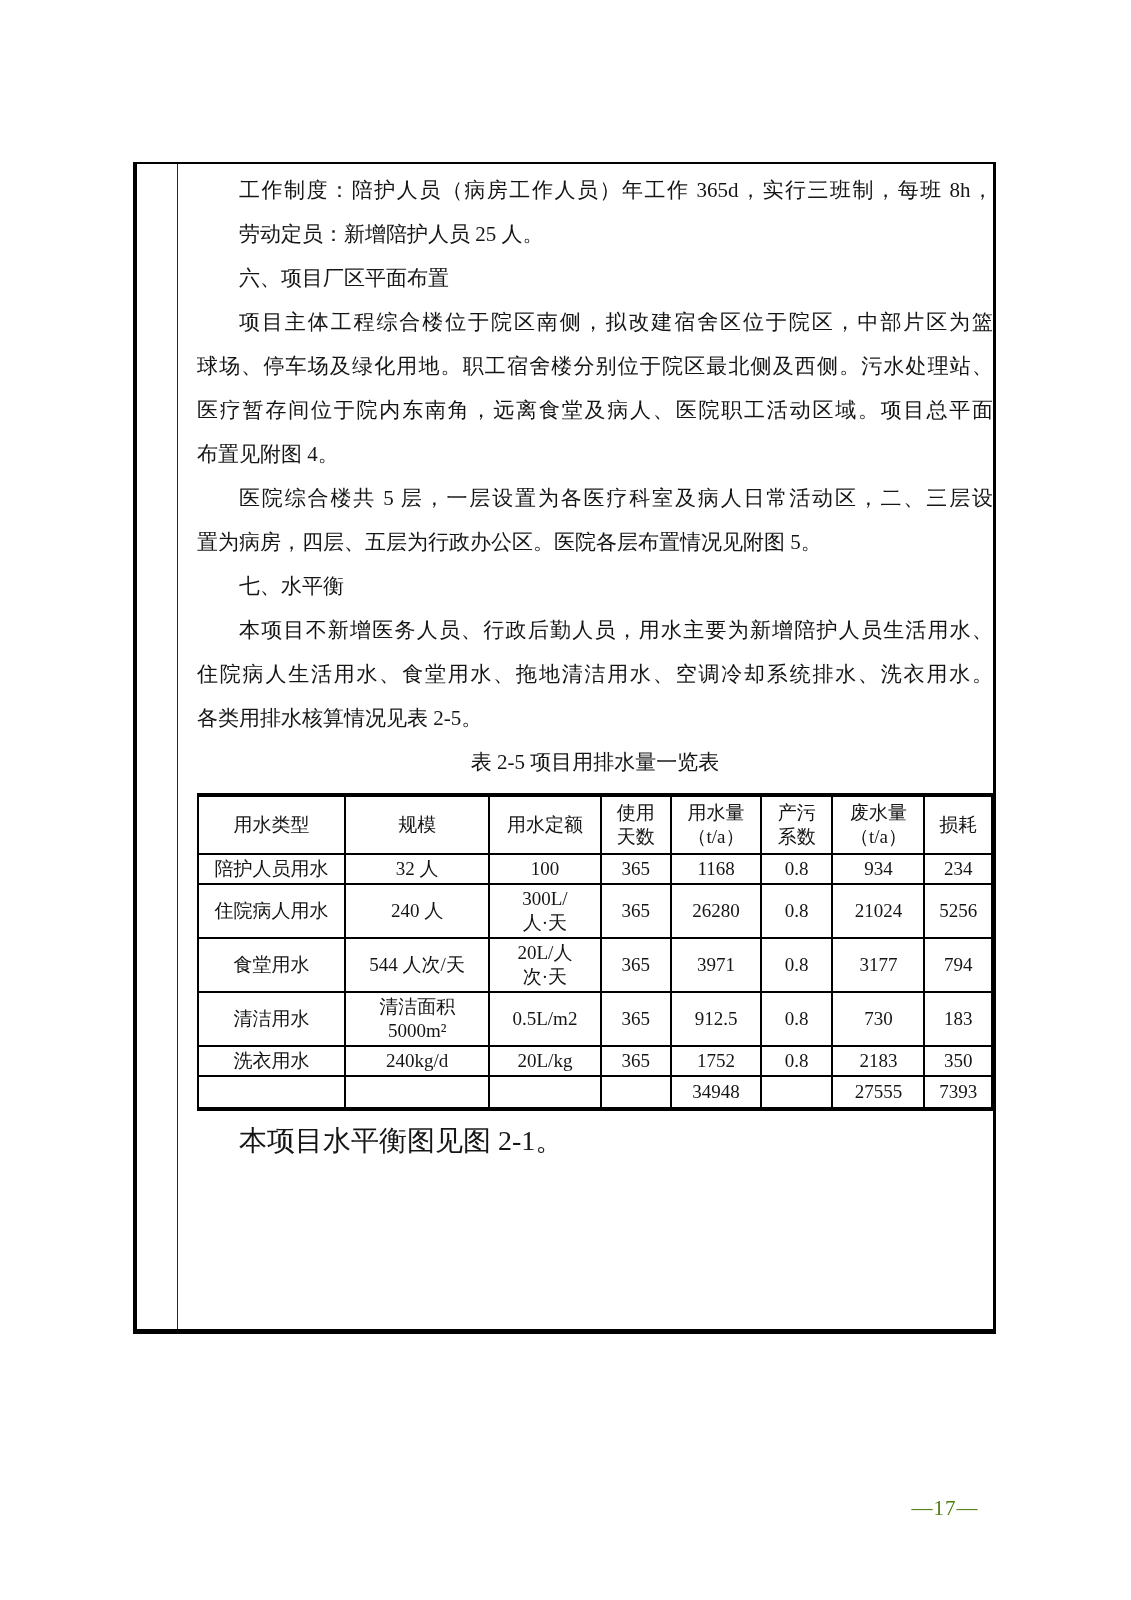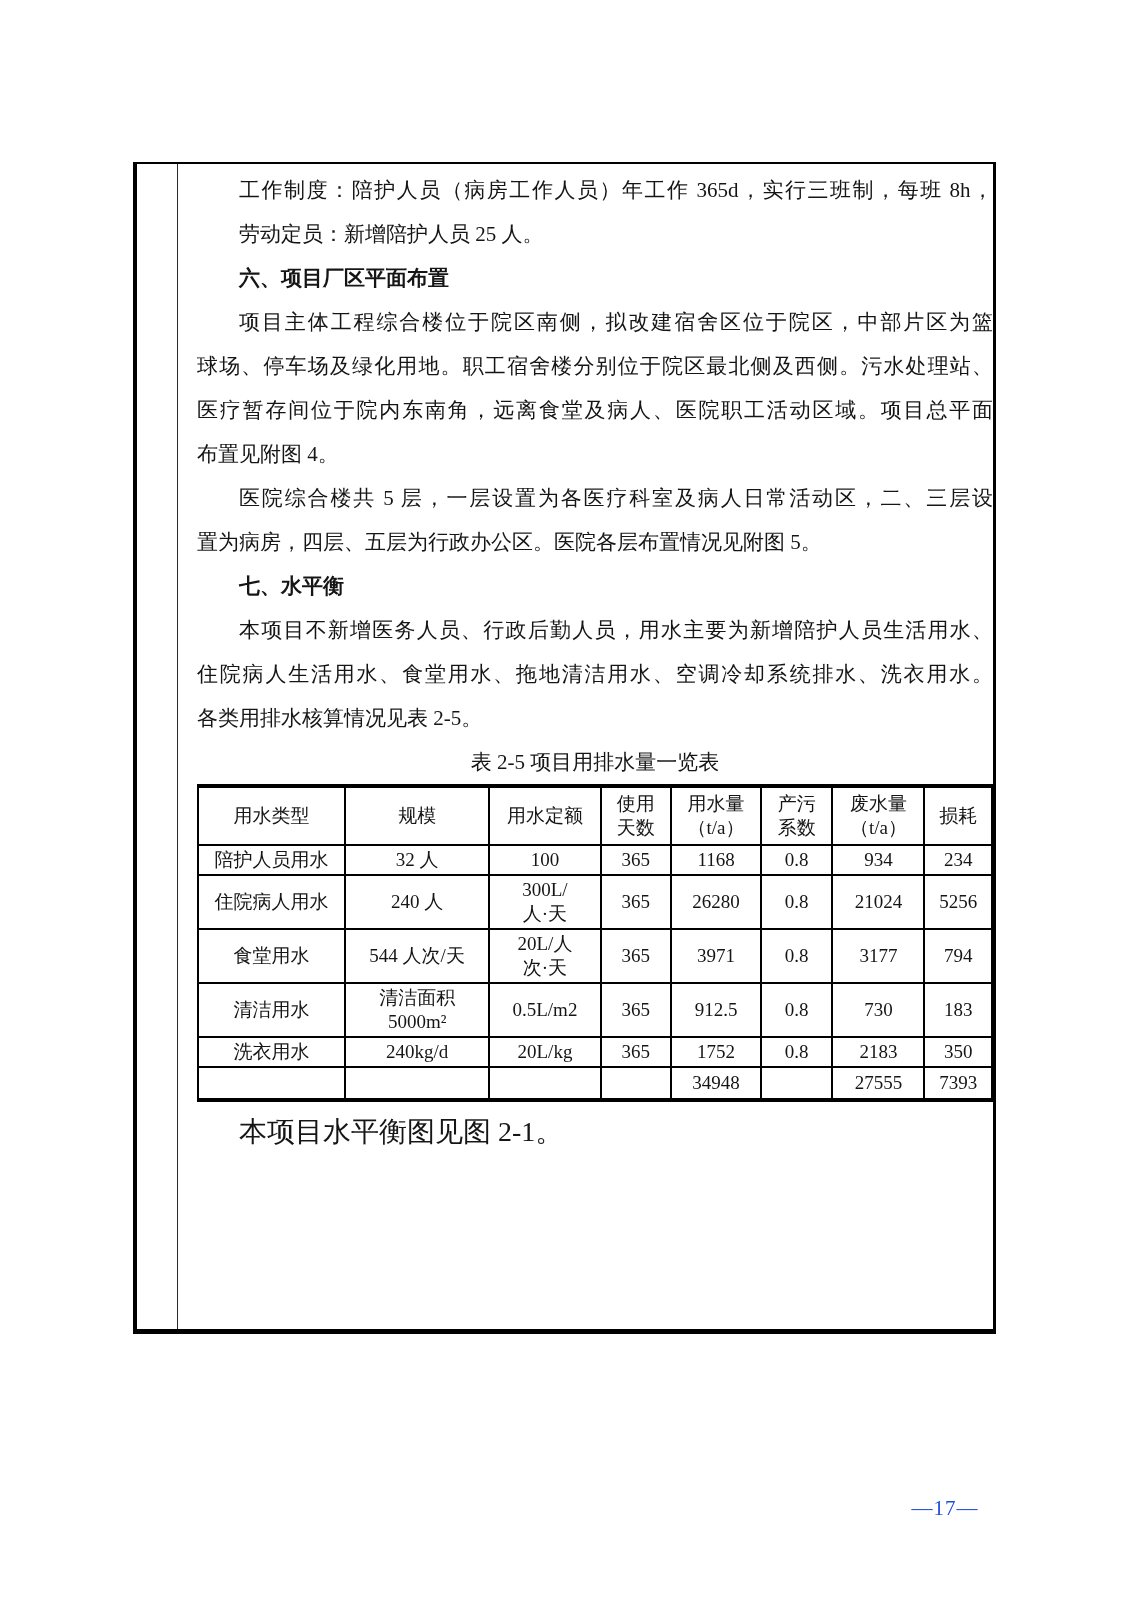--- a/index.html
+++ b/index.html
@@ -39,35 +39,36 @@
     white-space: nowrap;
   }
   .tline.just {
     white-space: normal;
     text-align: justify;
     text-align-last: justify;
     text-justify: inter-character;
     overflow: hidden;
   }
   .tline.indent { padding-left: 42px; }
-  .tline.bold { font-weight: bold; }
+  .tline.bold { font-weight: normal; }
   .table-title {
     height: 44px;
     line-height: 44px;
     font-size: 21px;
     font-weight: normal;
     text-align: center;
   }
   table.water-table {
     border-collapse: collapse;
     table-layout: fixed;
     width: 100%;
     border: 2px solid #000;
     border-top: 4px solid #000;
     border-bottom: 4px solid #000;
+    margin-top: 9px;
   }
   table.water-table th, table.water-table td {
     border: 2px solid #000;
     text-align: center;
     vertical-align: middle;
     font-size: 19px;
     line-height: 24px;
     font-weight: normal;
     padding: 2px 3px;
     white-space: pre-line;
@@ -82,21 +83,21 @@
     padding-left: 42px;
     margin-top: 8px;
     white-space: nowrap;
   }
   .page-number {
     position: absolute;
     left: 880px; top: 1496px;
     width: 130px;
     text-align: center;
     font-size: 21px;
-    color: #1d4ed8;
+    color: #4d7c0f;
     letter-spacing: 1px;
   }
 </style>
 </head>
 <body>
 
 <div class="frame">
   <div class="left-divider"></div>
 </div>
 

